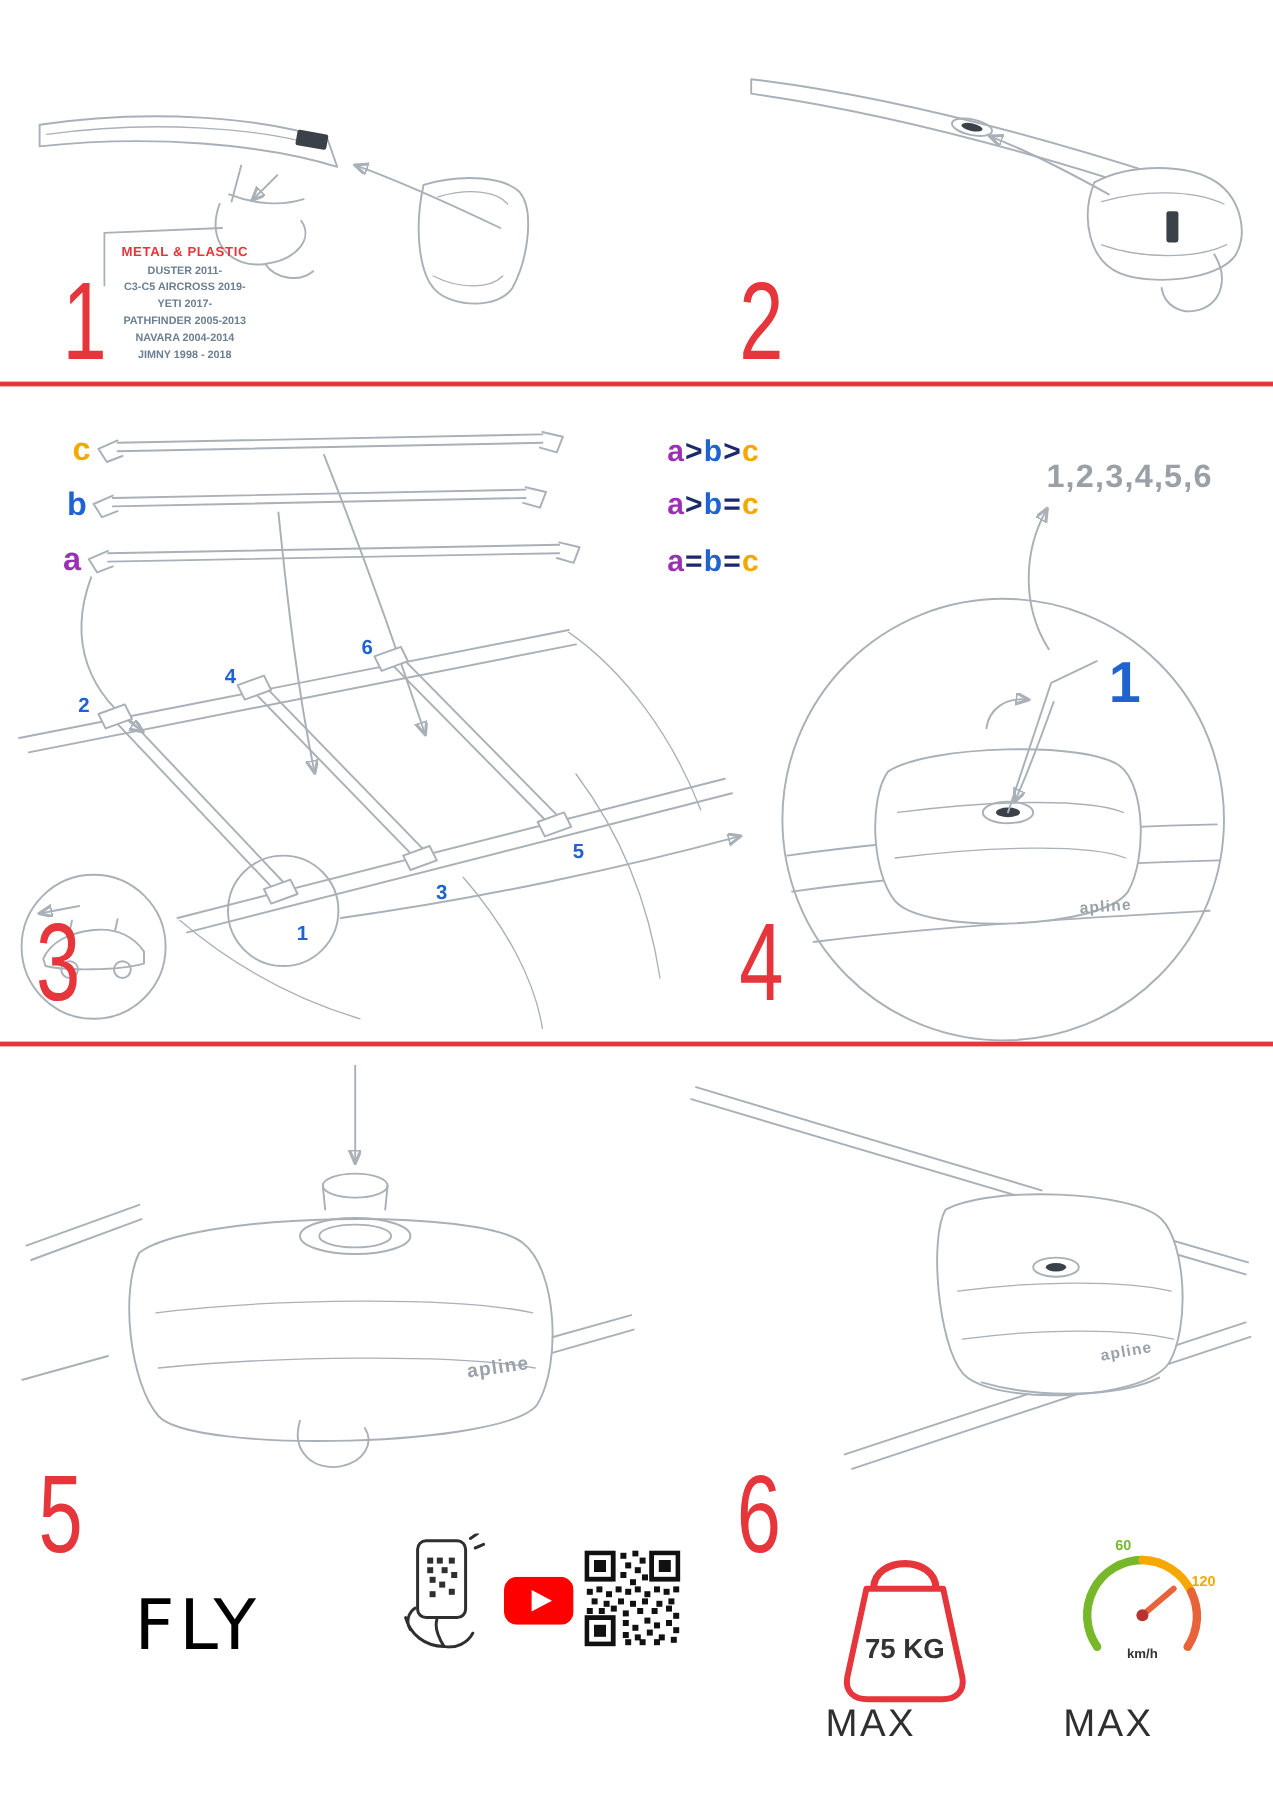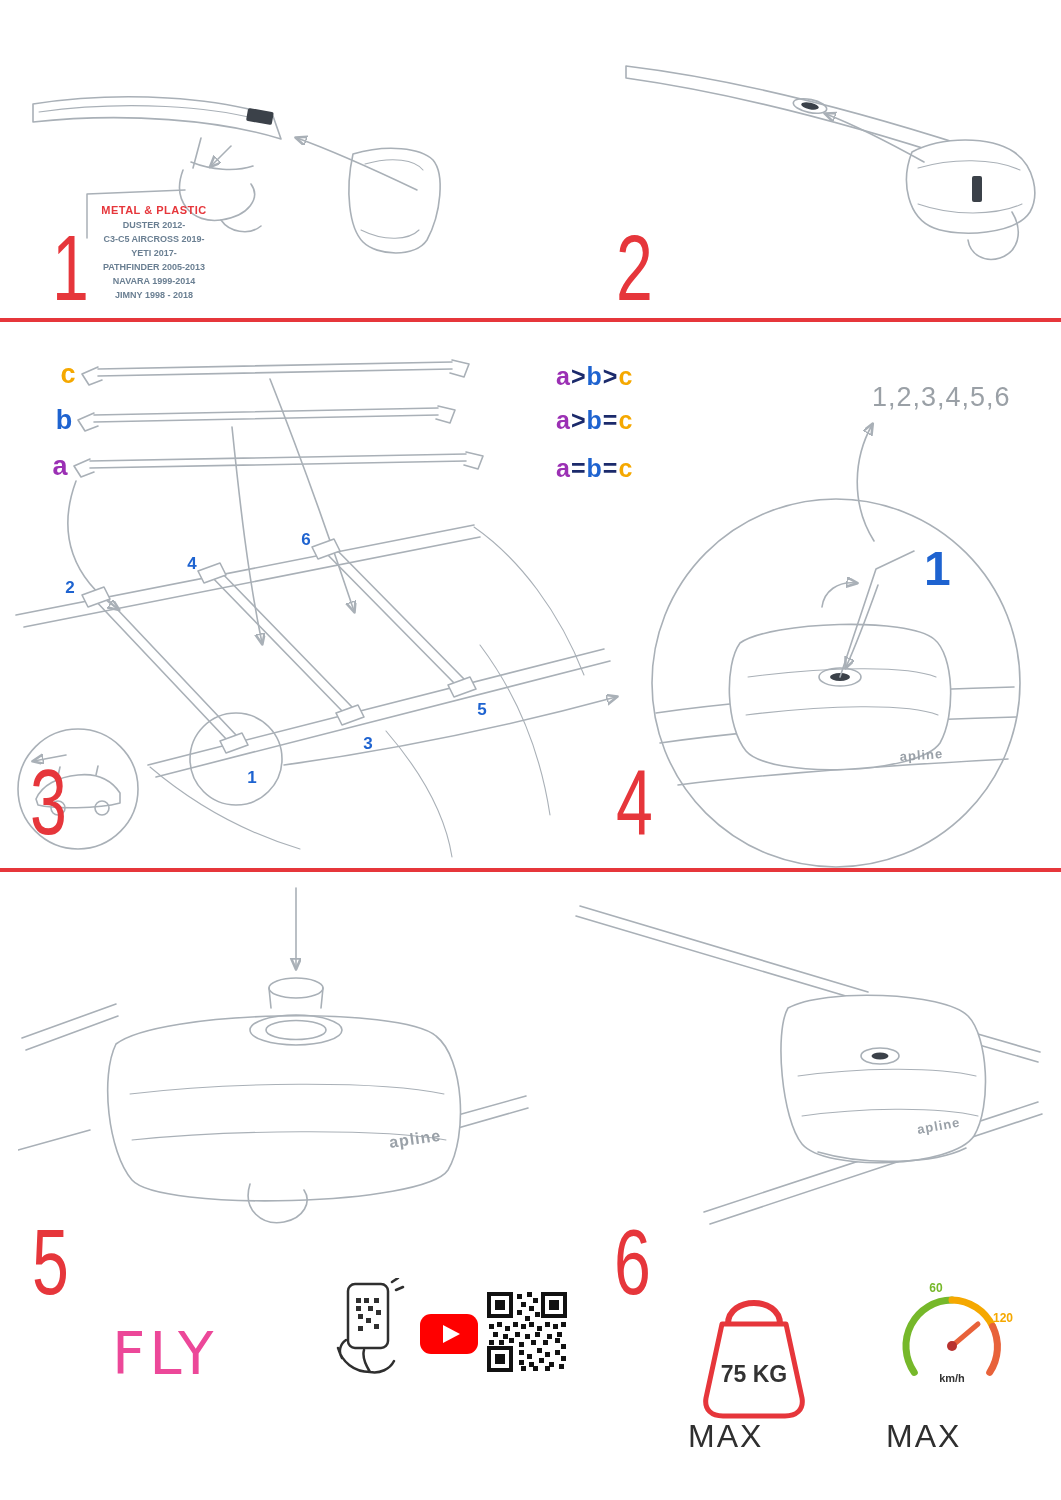--- a/index.html
+++ b/index.html
@@ -20,21 +20,21 @@
   .models div{color:#6a7f92;font-size:9px;font-weight:700;line-height:1.55;}
 
   
   .cmp{position:absolute;font-size:25px;font-weight:700;letter-spacing:1px;}
   .ch-a{color:#9b30b4;} .ch-b{color:#1e63d0;} .ch-c{color:#f5a800;} .ch-op{color:#1b2a6b;}
   .bar-letter{font-family:"Liberation Sans",sans-serif;font-size:27px;font-weight:700;}
   .letter-a{fill:#9b30b4;} .letter-b{fill:#1e63d0;} .letter-c{fill:#f5a800;}
   .roofnum{font-family:"Liberation Sans",sans-serif;font-size:17px;font-weight:700;fill:#1e63d0;}
 
   
-  .seq{position:absolute;color:#9aa0a6;font-size:27px;font-weight:400;letter-spacing:1px;}
+  .seq{position:absolute;color:#9aa0a6;font-size:27px;font-weight:700;letter-spacing:1px;}
   .seqstart{font-family:"Liberation Sans",sans-serif;font-size:48px;font-weight:700;fill:#1e63d0;}
 
   
   .art path,.art ellipse,.art circle,.art rect{stroke:#a9b0b7;stroke-width:1.6;fill:none;
         stroke-linecap:round;stroke-linejoin:round;}
   .art .solid{fill:#fff;}
   .art .dark{fill:#3b4149;stroke:none;}
   .art .thin{stroke-width:1.1;}
   .key{stroke:#8d959c;stroke-width:9;fill:none;stroke-linecap:round;stroke-linejoin:round;}
   .red{stroke:#e6363b;stroke-width:2.5;fill:none;stroke-linecap:round;}
@@ -43,21 +43,21 @@
   .thickring{stroke-width:3;}
   .lead-p{stroke:#9b30b4;stroke-width:2.5;fill:none;}
   .lead-b{stroke:#1e63d0;stroke-width:2.5;fill:none;}
   .lead-o{stroke:#f5a800;stroke-width:2.5;fill:none;}
   .thickb{stroke-width:3;}
   .footlabel{font-family:"Liberation Sans",sans-serif;font-size:13px;font-weight:700;
              fill:#9aa1a8;letter-spacing:1px;}
   .footlabel.big{font-size:16px;}
 
   
-  .fly{position:absolute;color:#ec4899;font-size:58px;font-weight:400;letter-spacing:4px;
+  .fly{position:absolute;color:#000000;font-size:58px;font-weight:400;letter-spacing:4px;
        font-family:"DejaVu Sans",sans-serif;}
   .wordmark{position:absolute;font-size:31px;font-weight:700;color:#3a3a3a;letter-spacing:0;}
   .wordmark .red-t{color:#e6363b;}
   .wordmark .gap{display:inline-block;width:16px;}
   .maxlabel{position:absolute;color:#2f2f2f;font-size:32px;font-weight:500;
             letter-spacing:2px;text-align:left;}
   .gaugetxt{font-family:"Liberation Sans",sans-serif;font-weight:700;}
 </style>
 </head>
 <body>
@@ -85,25 +85,25 @@
     <g>
       <path class="red thickred" d="M402,148 C360,128 310,106 282,96" marker-end="url(#m1r)"></path>
       <path class="red" d="M216,104 L196,124" marker-end="url(#m1r)"></path>
       <path class="red" style="stroke-width:1.5" d="M170,148 L72,152 L72,196"></path>
     </g>
   </svg>
 
   <div class="fitment" style="left:70px;top:204px;width:168px">
     <div class="material">METAL &amp; PLASTIC</div>
     <div class="models">
-      <div>DUSTER 2012-</div>
+      <div>DUSTER 2011-</div>
       <div>C3-C5 AIRCROSS 2019-</div>
       <div>YETI 2017-</div>
       <div>PATHFINDER 2005-2013</div>
-      <div>NAVARA 1999-2014</div>
+      <div>NAVARA 2004-2014</div>
       <div>JIMNY 1998 - 2018</div>
     </div>
   </div>
 
   <div class="stepnum" style="left:52px;top:222px">1</div>
 
   <svg class="abs art" style="left:612px;top:40px" width="440" height="250" viewBox="0 0 440 250">
     <defs>
       <marker id="m2r" markerWidth="8" markerHeight="8" refX="6" refY="3" orient="auto">
         <path d="M0,0 L7,3 L0,6 Z" fill="#e6363b"></path>

